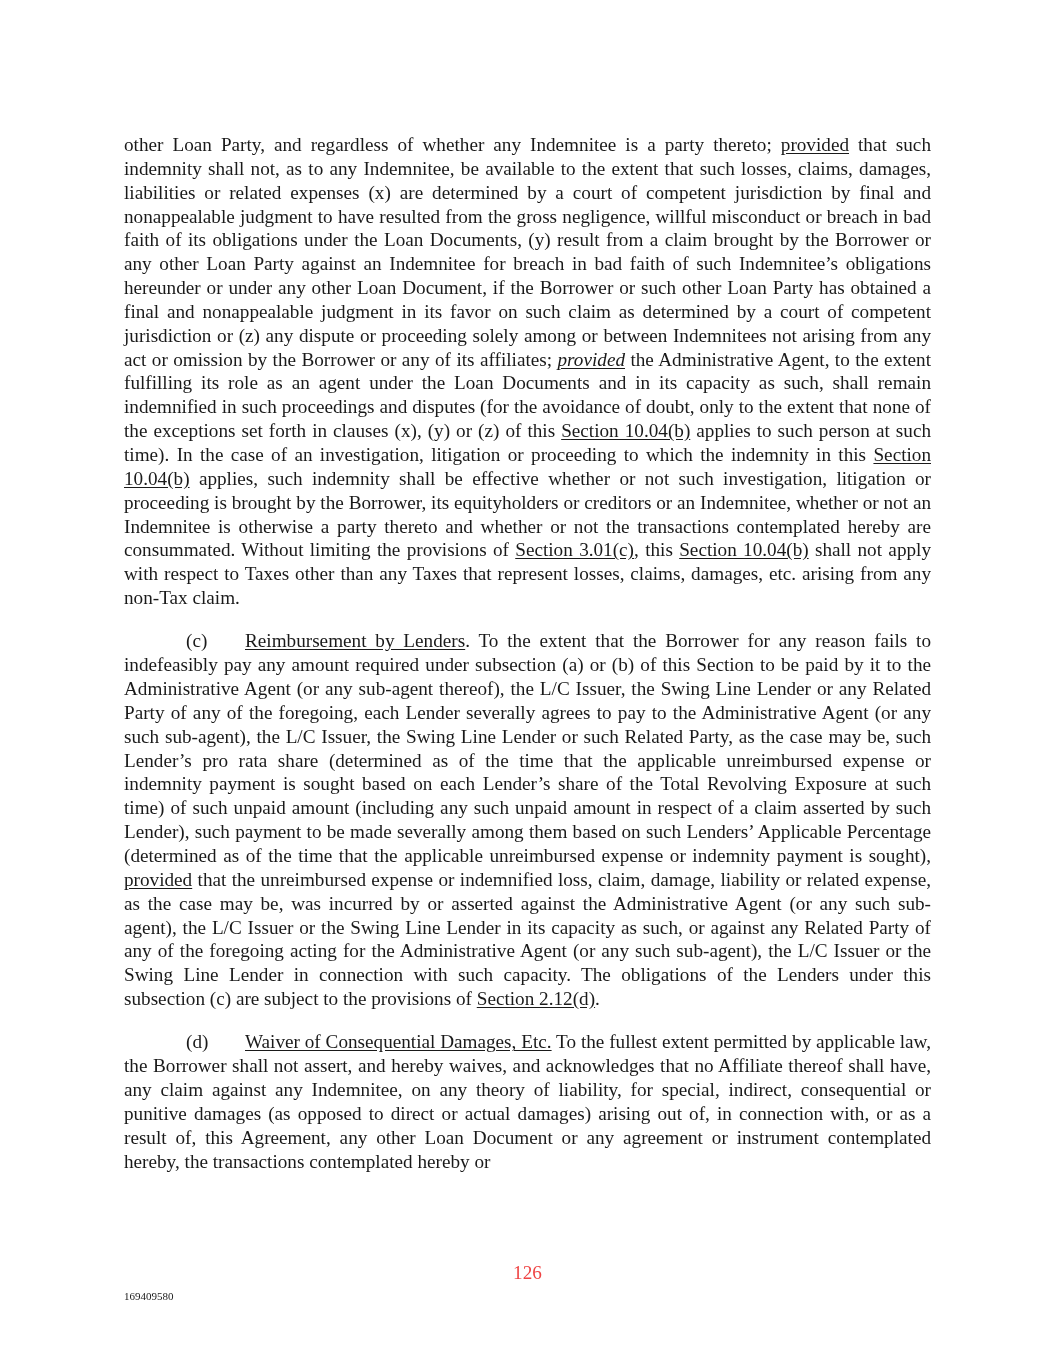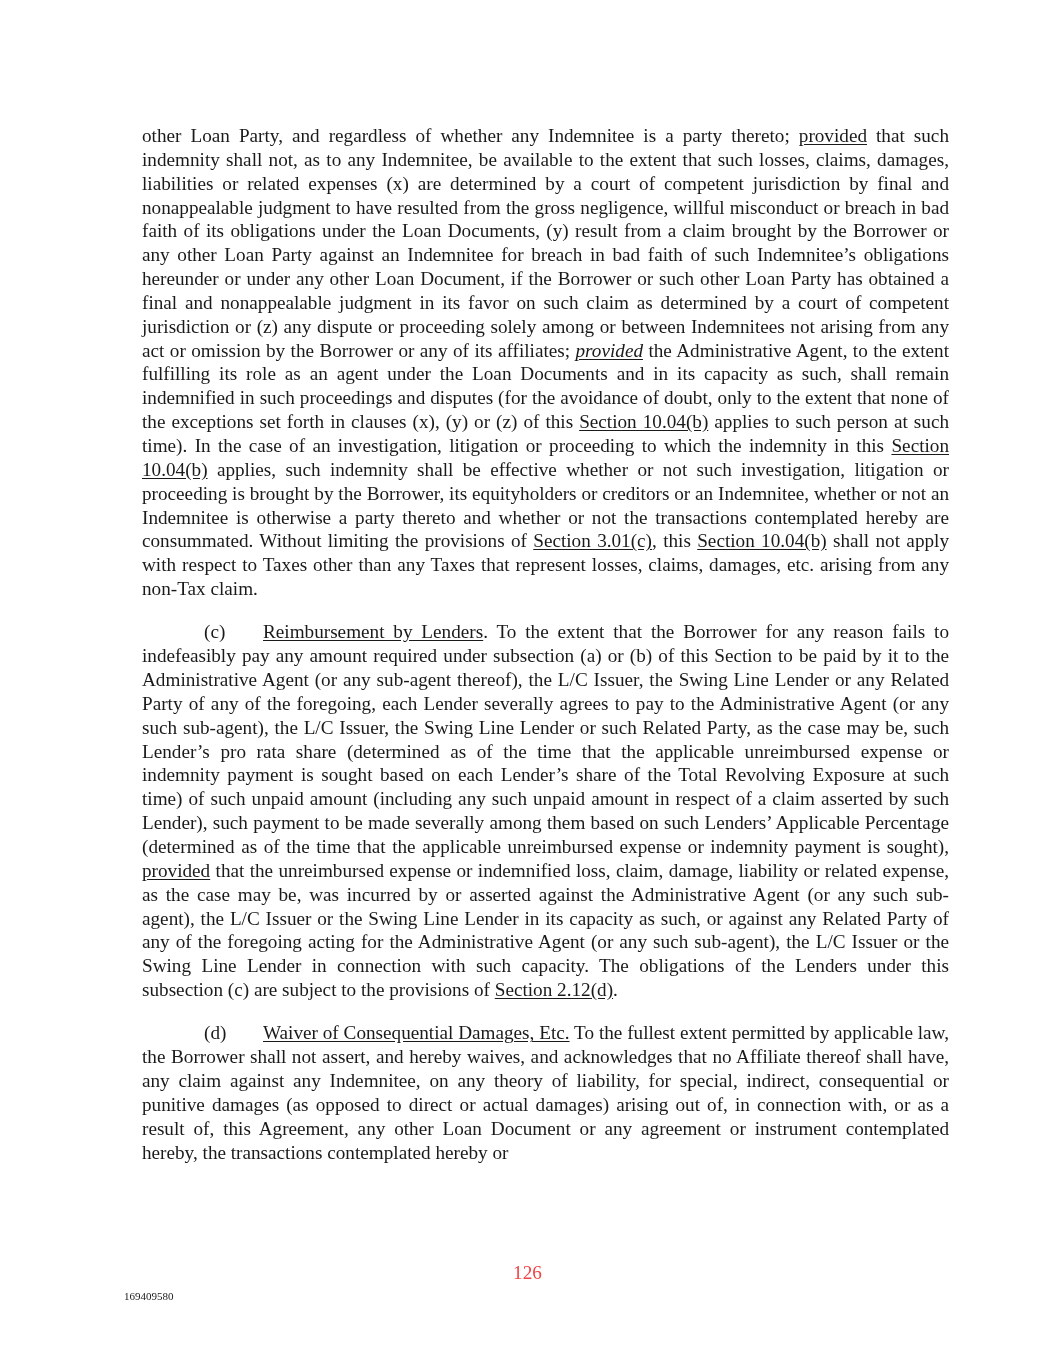--- a/index.html
+++ b/index.html
@@ -1,19 +1,19 @@
 <!DOCTYPE html>
 <html><head>
 <meta charset="utf-8">
 <style>
   html, body { margin: 0; padding: 0; background: #ffffff; }
   body { width: 1055px; height: 1365px; position: relative; overflow: hidden; }
-  .page { position: absolute; left: 124px; top: 124px; width: 807px;
+  .page { position: absolute; left: 124px; top: 133px; width: 807px;
     font-family: "Liberation Serif", "DejaVu Serif", serif; font-size: 19.2px; line-height: 23.85px;
-    color: #1a1a1a; text-align: justify; margin-left: 18px; }
+    color: #1a1a1a; text-align: justify; }
   .para { margin: 0 0 19.5px 0; }
   .para.sub { text-indent: 0; }
   .num { display: inline-block; width: 59px; padding-left: 62px; }
   .u { text-decoration: underline; text-underline-offset: 2px; }
   .i { font-style: italic; }
   .page-number { position: absolute; top: 1262px; left: 0; width: 1055px; text-align: center;
     font-family: "Liberation Serif", serif; font-size: 19.2px; color: #ef4444; }
   .doc-id { position: absolute; top: 1290px; left: 124px;
     font-family: "Liberation Serif", serif; font-size: 11px; color: #1a1a1a; }
 </style>

